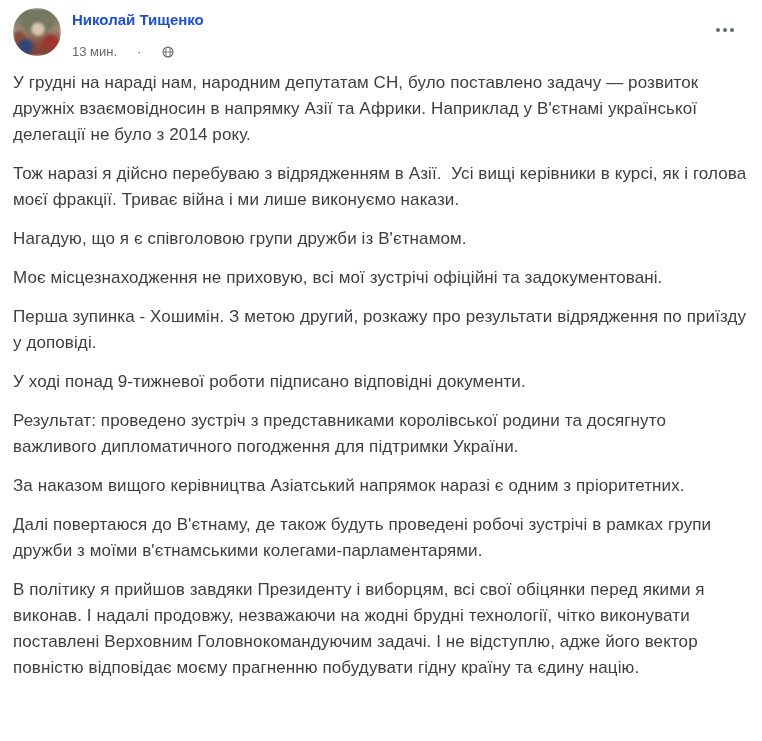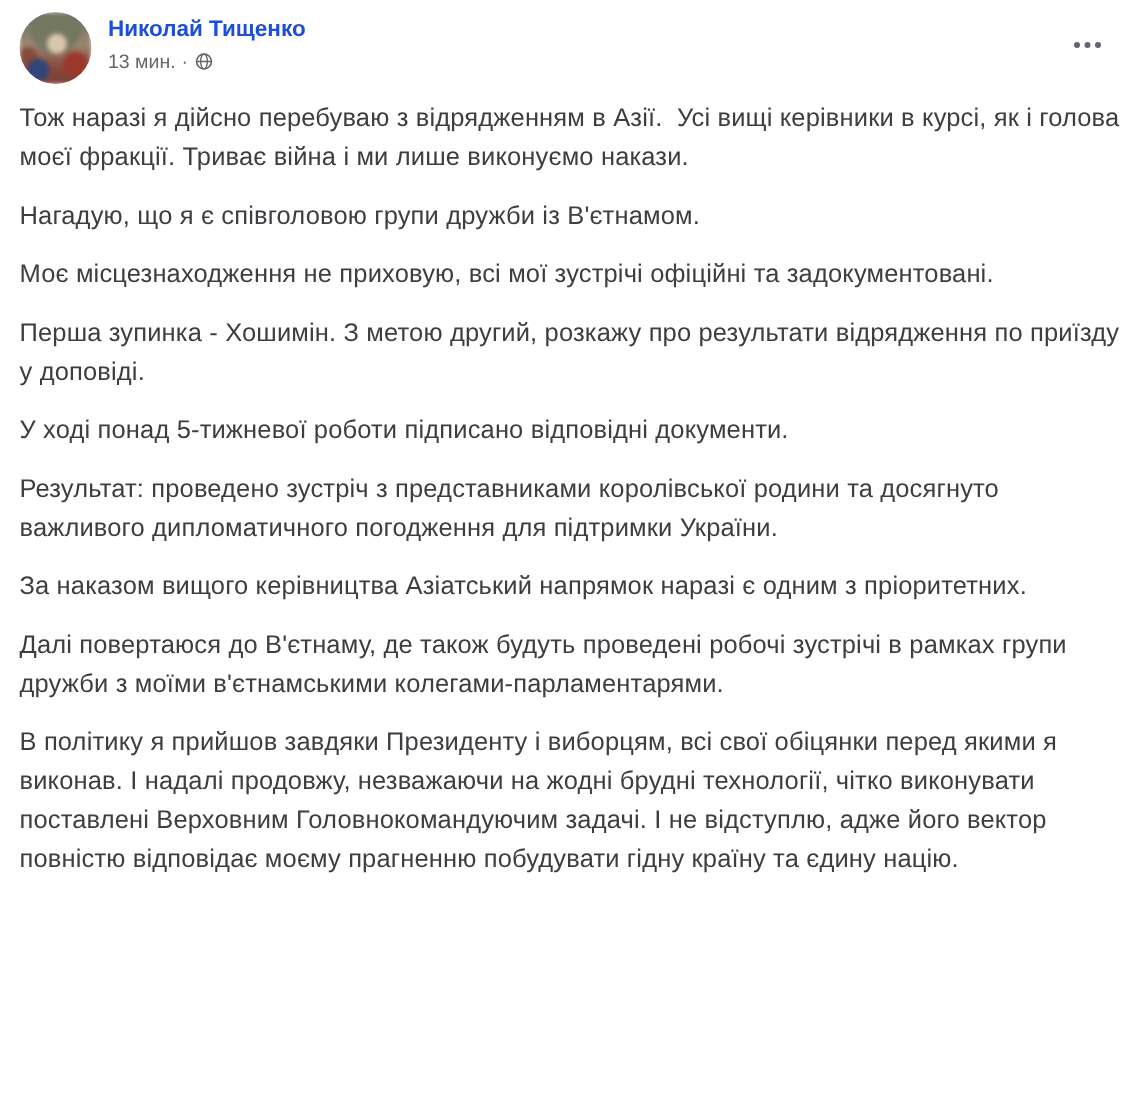--- a/index.html
+++ b/index.html
@@ -52,22 +52,22 @@
   .author-name {
     font-size: 15px;
     font-weight: 700;
     color: #1d4ed8;
     line-height: 20px;
     cursor: pointer;
   }
   .meta-row {
     display: flex;
     align-items: center;
-    gap: 4px;
-    margin-top: 3px;
+    gap: 20px;
+    margin-top: 14px;
     font-size: 13px;
     color: #65676b;
     line-height: 16px;
   }
   .timestamp { cursor: pointer; }
   .dot-sep { color: #65676b; }
   .globe-icon { display: inline-flex; margin-left: 1px; }
   .menu-button {
     margin-left: auto;
     margin-right: 10px;
@@ -119,24 +119,25 @@
       </div>
     </div>
     <div class="menu-button">
       <span class="dot"></span>
       <span class="dot"></span>
       <span class="dot"></span>
     </div>
   </div>
 
   <div class="post-body">
+      <p>У грудні на нараді нам, народним депутатам СН, було поставлено задачу — розвиток дружніх взаємовідносин в напрямку Азії та Африки. Наприклад у В'єтнамі української делегації не було з 2014 року.</p>
       <p>Тож наразі я дійсно перебуваю з відрядженням в Азії.  Усі вищі керівники в курсі, як і голова моєї фракції. Триває війна і ми лише виконуємо накази.</p>
       <p>Нагадую, що я є співголовою групи дружби із В'єтнамом.</p>
       <p>Моє місцезнаходження не приховую, всі мої зустрічі офіційні та задокументовані.</p>
       <p>Перша зупинка - Хошимін. З метою другий, розкажу про результати відрядження по приїзду у доповіді.</p>
-      <p>У ході понад 5-тижневої роботи підписано відповідні документи.</p>
+      <p>У ході понад 9-тижневої роботи підписано відповідні документи.</p>
       <p>Результат: проведено зустріч з представниками королівської родини та досягнуто важливого дипломатичного погодження для підтримки України.</p>
       <p>За наказом вищого керівництва Азіатський напрямок наразі є одним з пріоритетних.</p>
       <p>Далі повертаюся до В'єтнаму, де також будуть проведені робочі зустрічі в рамках групи дружби з моїми в'єтнамськими колегами-парламентарями.</p>
       <p>В політику я прийшов завдяки Президенту і виборцям, всі свої обіцянки перед якими я виконав. І надалі продовжу, незважаючи на жодні брудні технології, чітко виконувати  поставлені Верховним Головнокомандуючим задачі. І не відступлю, адже його вектор повністю відповідає моєму прагненню побудувати гідну країну та єдину націю.</p>
     </div>
 
 </div>
 
 </body></html>

